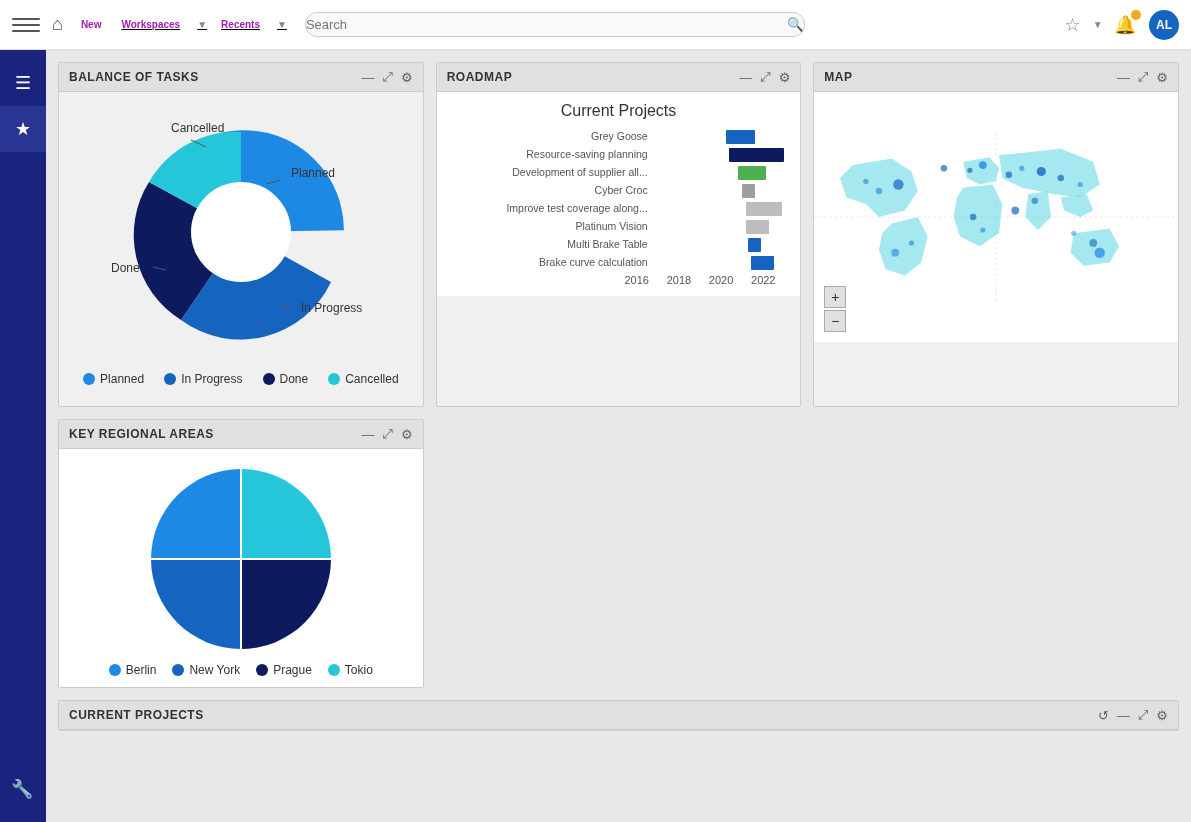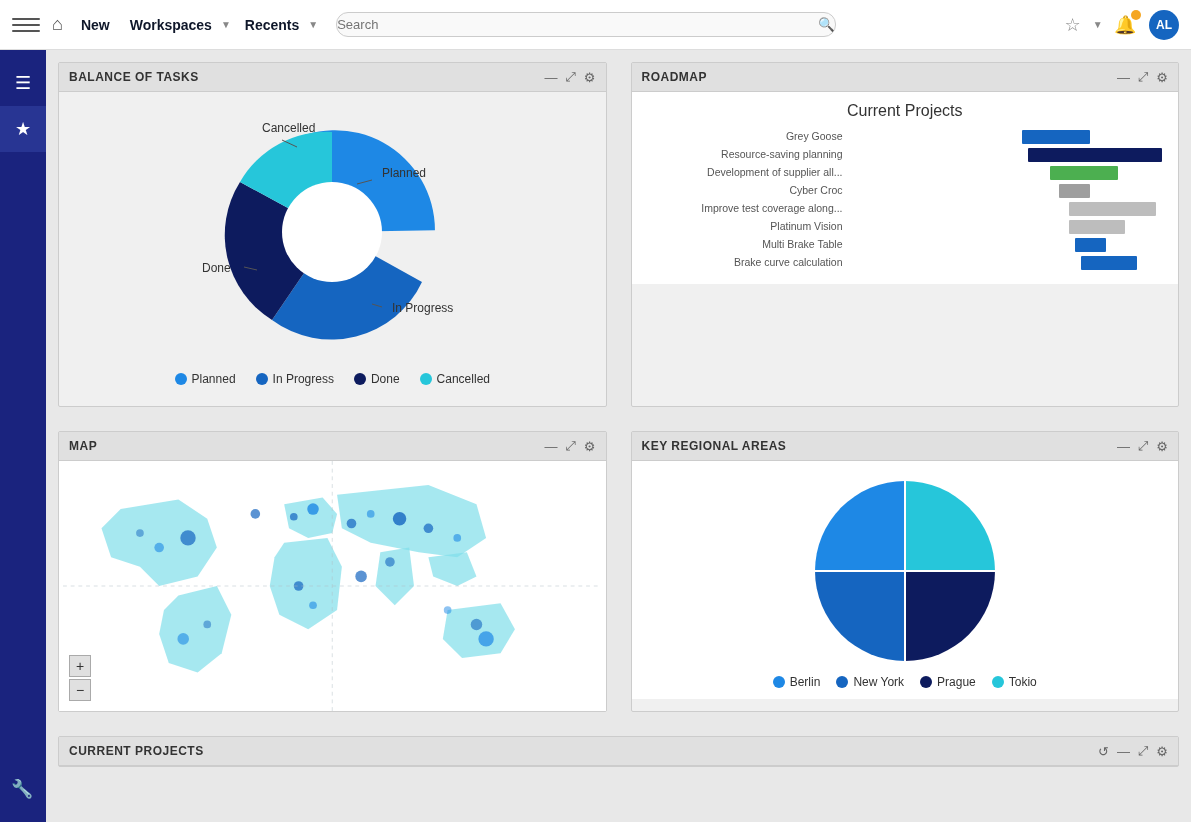--- a/index.html
+++ b/index.html
@@ -9,42 +9,42 @@
     .topnav {
       display: flex; align-items: center;
       background: #fff; height: 50px;
       border-bottom: 1px solid #ddd;
       padding: 0 12px; gap: 8px;
       position: fixed; top: 0; left: 0; right: 0; z-index: 100;
     }
     .hamburger { width: 28px; height: 28px; display: flex; flex-direction: column; justify-content: center; gap: 4px; cursor: pointer; }
     .hamburger span { display: block; height: 2px; background: #555; border-radius: 2px; }
     .home-icon { font-size: 18px; color: #555; cursor: pointer; padding: 4px; }
-    .nav-btn { background: none; border: none; font-size: 14px; font-weight: 600; color: #0f172a; cursor: pointer; padding: 4px 6px; }
-    .nav-btn-with-arrow { display: flex; align-items: center; gap: 3px; }
+    .nav-btn { background: none; border: none; font-size: 10px; font-weight: 600; color: #a21caf; cursor: pointer; padding: 4px 6px; }
+    .nav-btn-with-arrow { display: flex; align-items: center; gap: 11px; text-decoration: underline; }
     .arrow-down { font-size: 10px; color: #888; }
     .search-bar { flex: 1; display: flex; align-items: flex-start; border: 1px solid #ccc; border-radius: 12px; padding: 4px 0; background: #f9f9f9; max-width: 500px; margin: 0 10px; }
     .search-bar input { border: none; background: transparent; outline: none; width: 100%; font-size: 13px; color: #555; }
     .search-icon-btn { background: none; border: none; cursor: pointer; color: #888; }
     .nav-right { display: flex; align-items: center; gap: 12px; margin-left: auto; }
     .star-icon, .bell-icon { font-size: 18px; color: #888; cursor: pointer; position: relative; }
     .bell-badge { position: absolute; top: -4px; right: -4px; background: #f5a623; border-radius: 50%; width: 10px; height: 10px; }
     .avatar { width: 30px; height: 30px; border-radius: 50%; background: #1565c0; color: #fff; display: flex; align-items: center; justify-content: center; font-size: 12px; font-weight: bold; cursor: pointer; }
 
     
     .sidebar {
       position: fixed; top: 50px; left: 0; bottom: 0; width: 46px;
       background: #1a237e; display: flex; flex-direction: column; align-items: center;
       padding-top: 10px; z-index: 99;
     }
     .sidebar-icon { color: #fff; font-size: 18px; padding: 12px 0; cursor: pointer; width: 100%; text-align: center; }
     .sidebar-icon.active { background: #283593; }
 
     
-    .main { margin-top: 50px; margin-left: 46px; padding: 12px; display: grid; grid-template-columns: 1fr 1fr; grid-gap: 12px; gap: 24px; }
+    .main { margin-top: 50px; margin-left: 46px; padding: 12px; display: grid; grid-template-columns: 1fr 1fr 1fr; grid-gap: 12px; }
 
     
     .panel { background: #f0f0f0; border: 1px solid #ccc; border-radius: 2px; }
     .panel-header { display: flex; align-items: center; justify-content: space-between; padding: 6px 10px; background: #e0e0e0; border-bottom: 1px solid #ccc; }
     .panel-title { font-size: 12px; font-weight: bold; color: #333; letter-spacing: 0.5px; }
     .panel-controls { display: flex; gap: 8px; }
     .panel-control { background: none; border: none; cursor: pointer; color: #666; font-size: 13px; }
     .panel-body { background: #fff; padding: 10px; }
 
     
@@ -229,20 +229,26 @@
               <div class="roadmap-bar" style="left: 72%; width: 10%; background: rgb(21, 101, 192);"></div>
             </div>
           </div>
           <div class="roadmap-row">
             <div class="roadmap-label">Brake curve calculation</div>
             <div class="roadmap-track">
               <div class="roadmap-bar" style="left: 74%; width: 18%; background: rgb(21, 101, 192);"></div>
             </div>
           </div>
         </div>
+      <div class="roadmap-axis">
+        <div class="roadmap-axis-label">2016</div>
+        <div class="roadmap-axis-label">2018</div>
+        <div class="roadmap-axis-label">2020</div>
+        <div class="roadmap-axis-label">2022</div>
+      </div>
     </div>
   </div>
 
   <div class="panel">
     <div class="panel-header">
       <span class="panel-title">MAP</span>
       <div class="panel-controls">
         <button class="panel-control">—</button>
         <button class="panel-control">⤢</button>
         <button class="panel-control">⚙</button>

